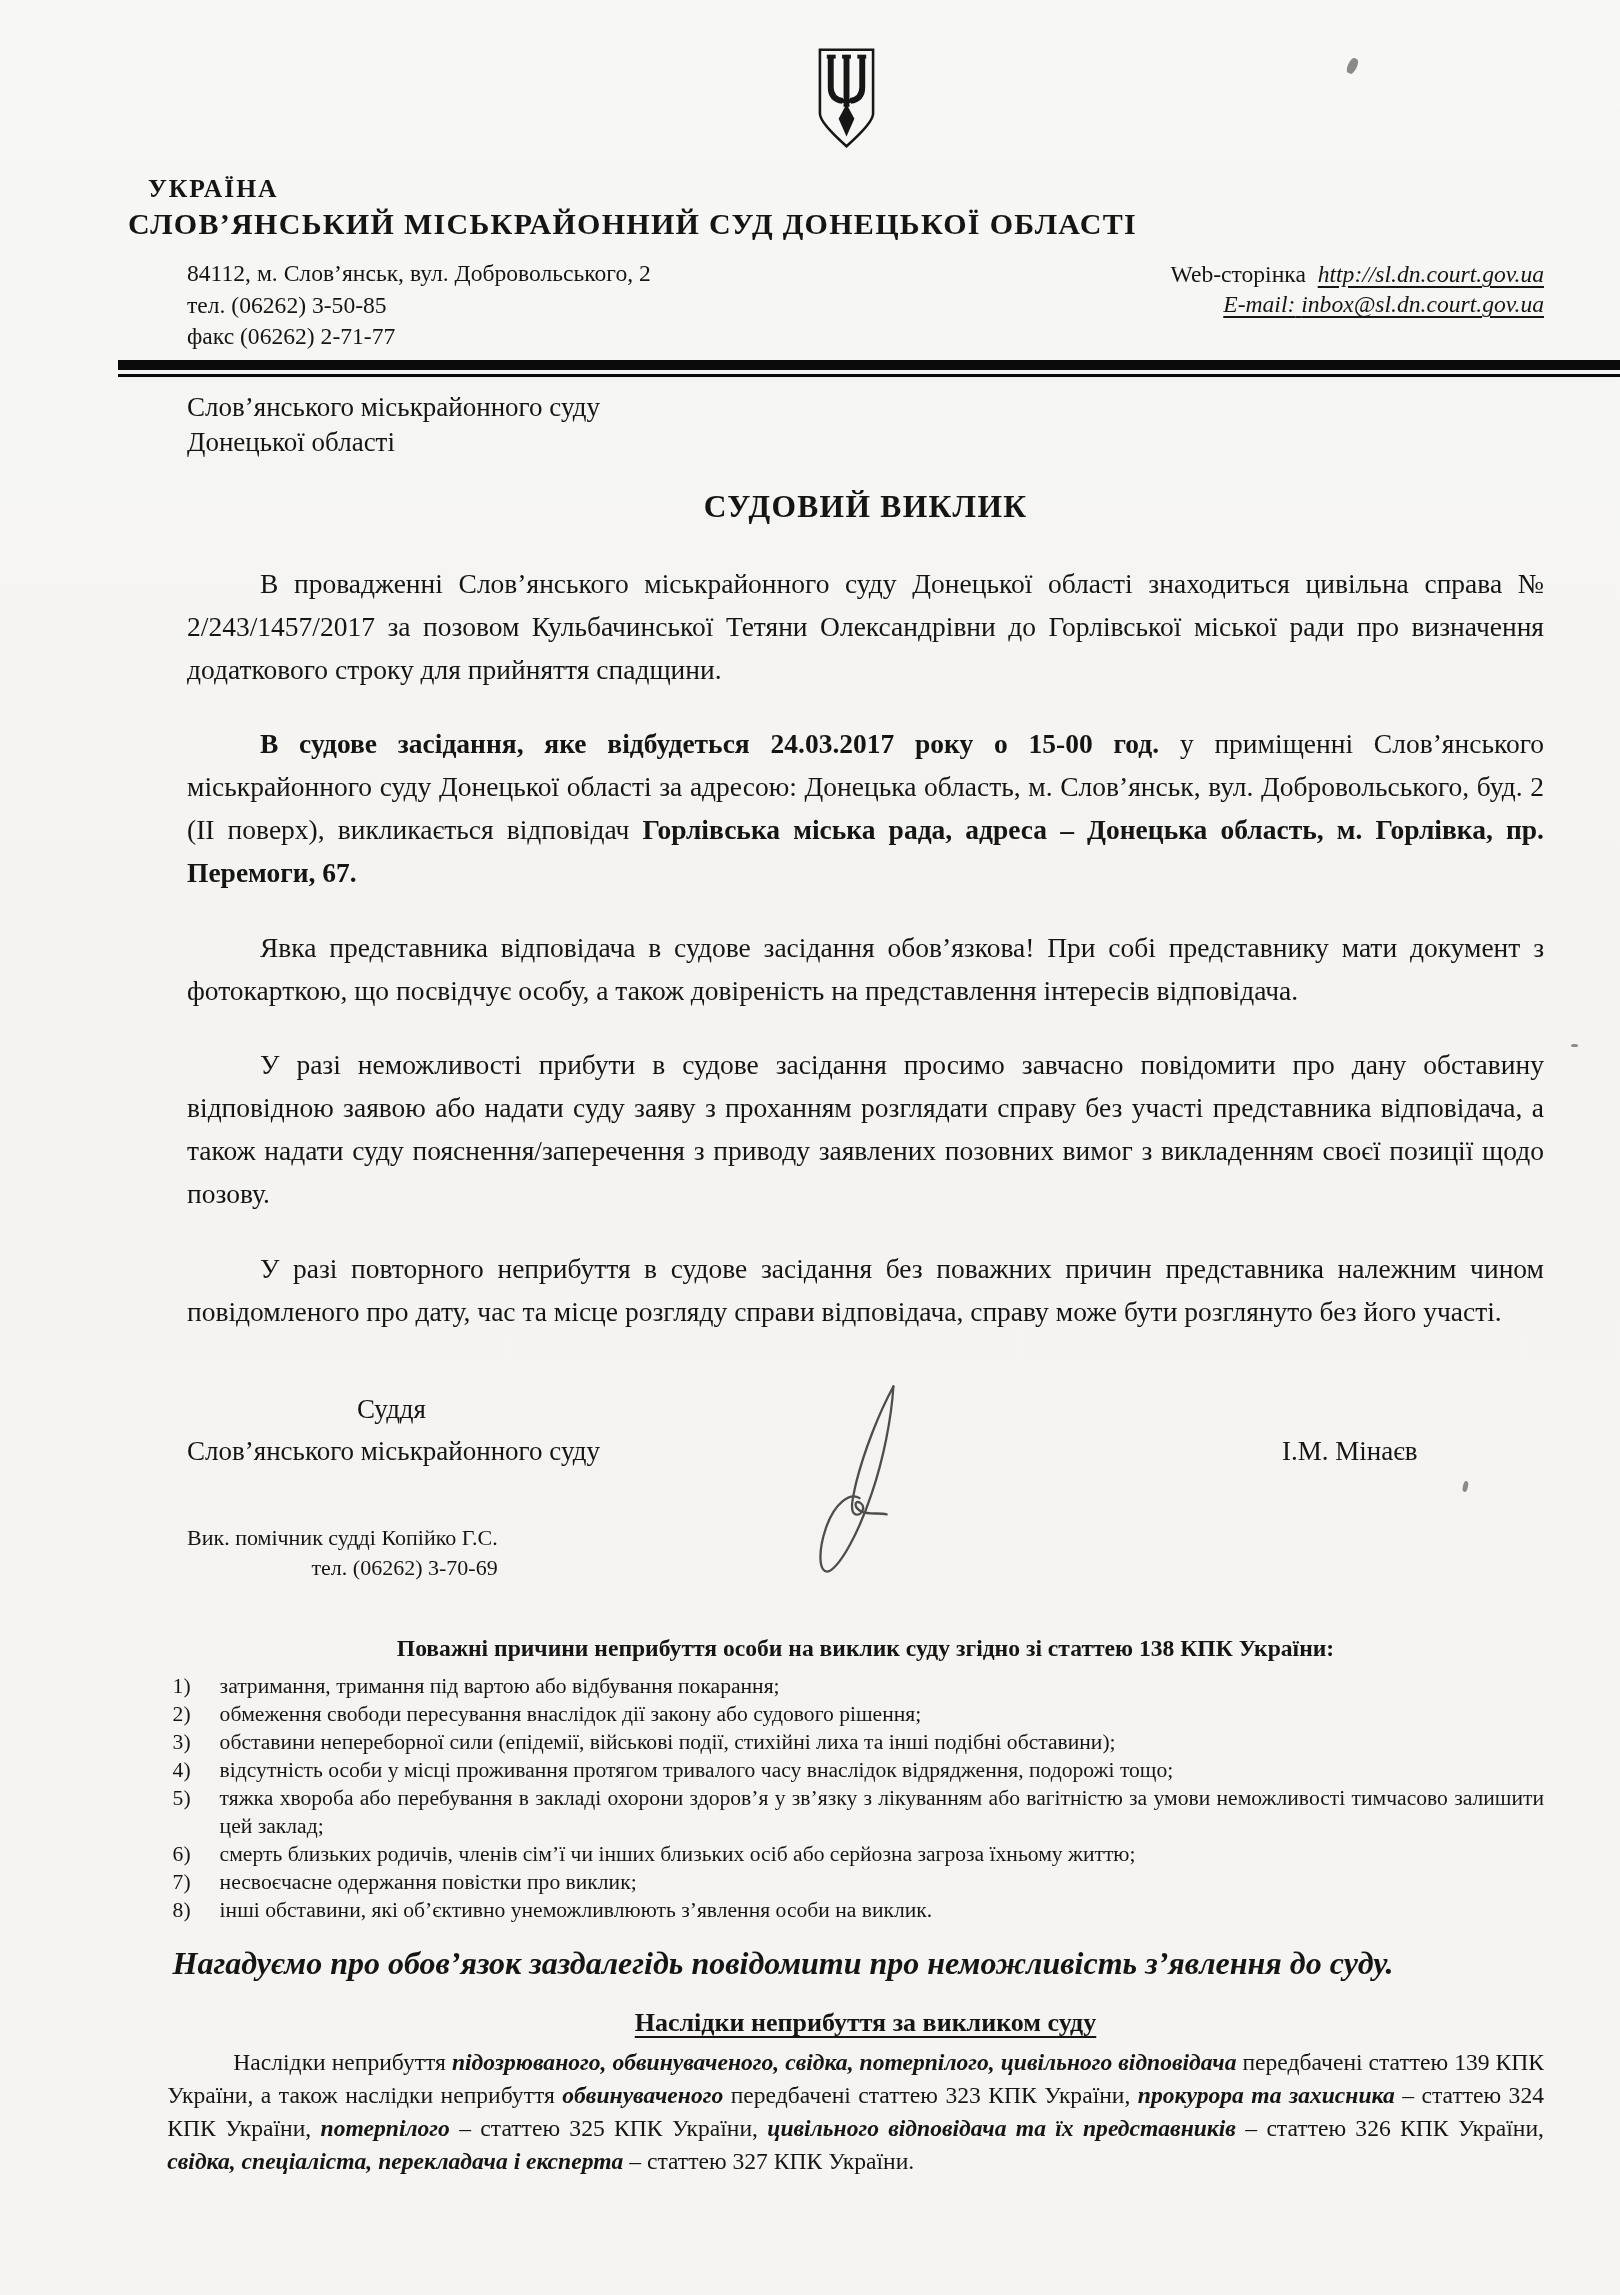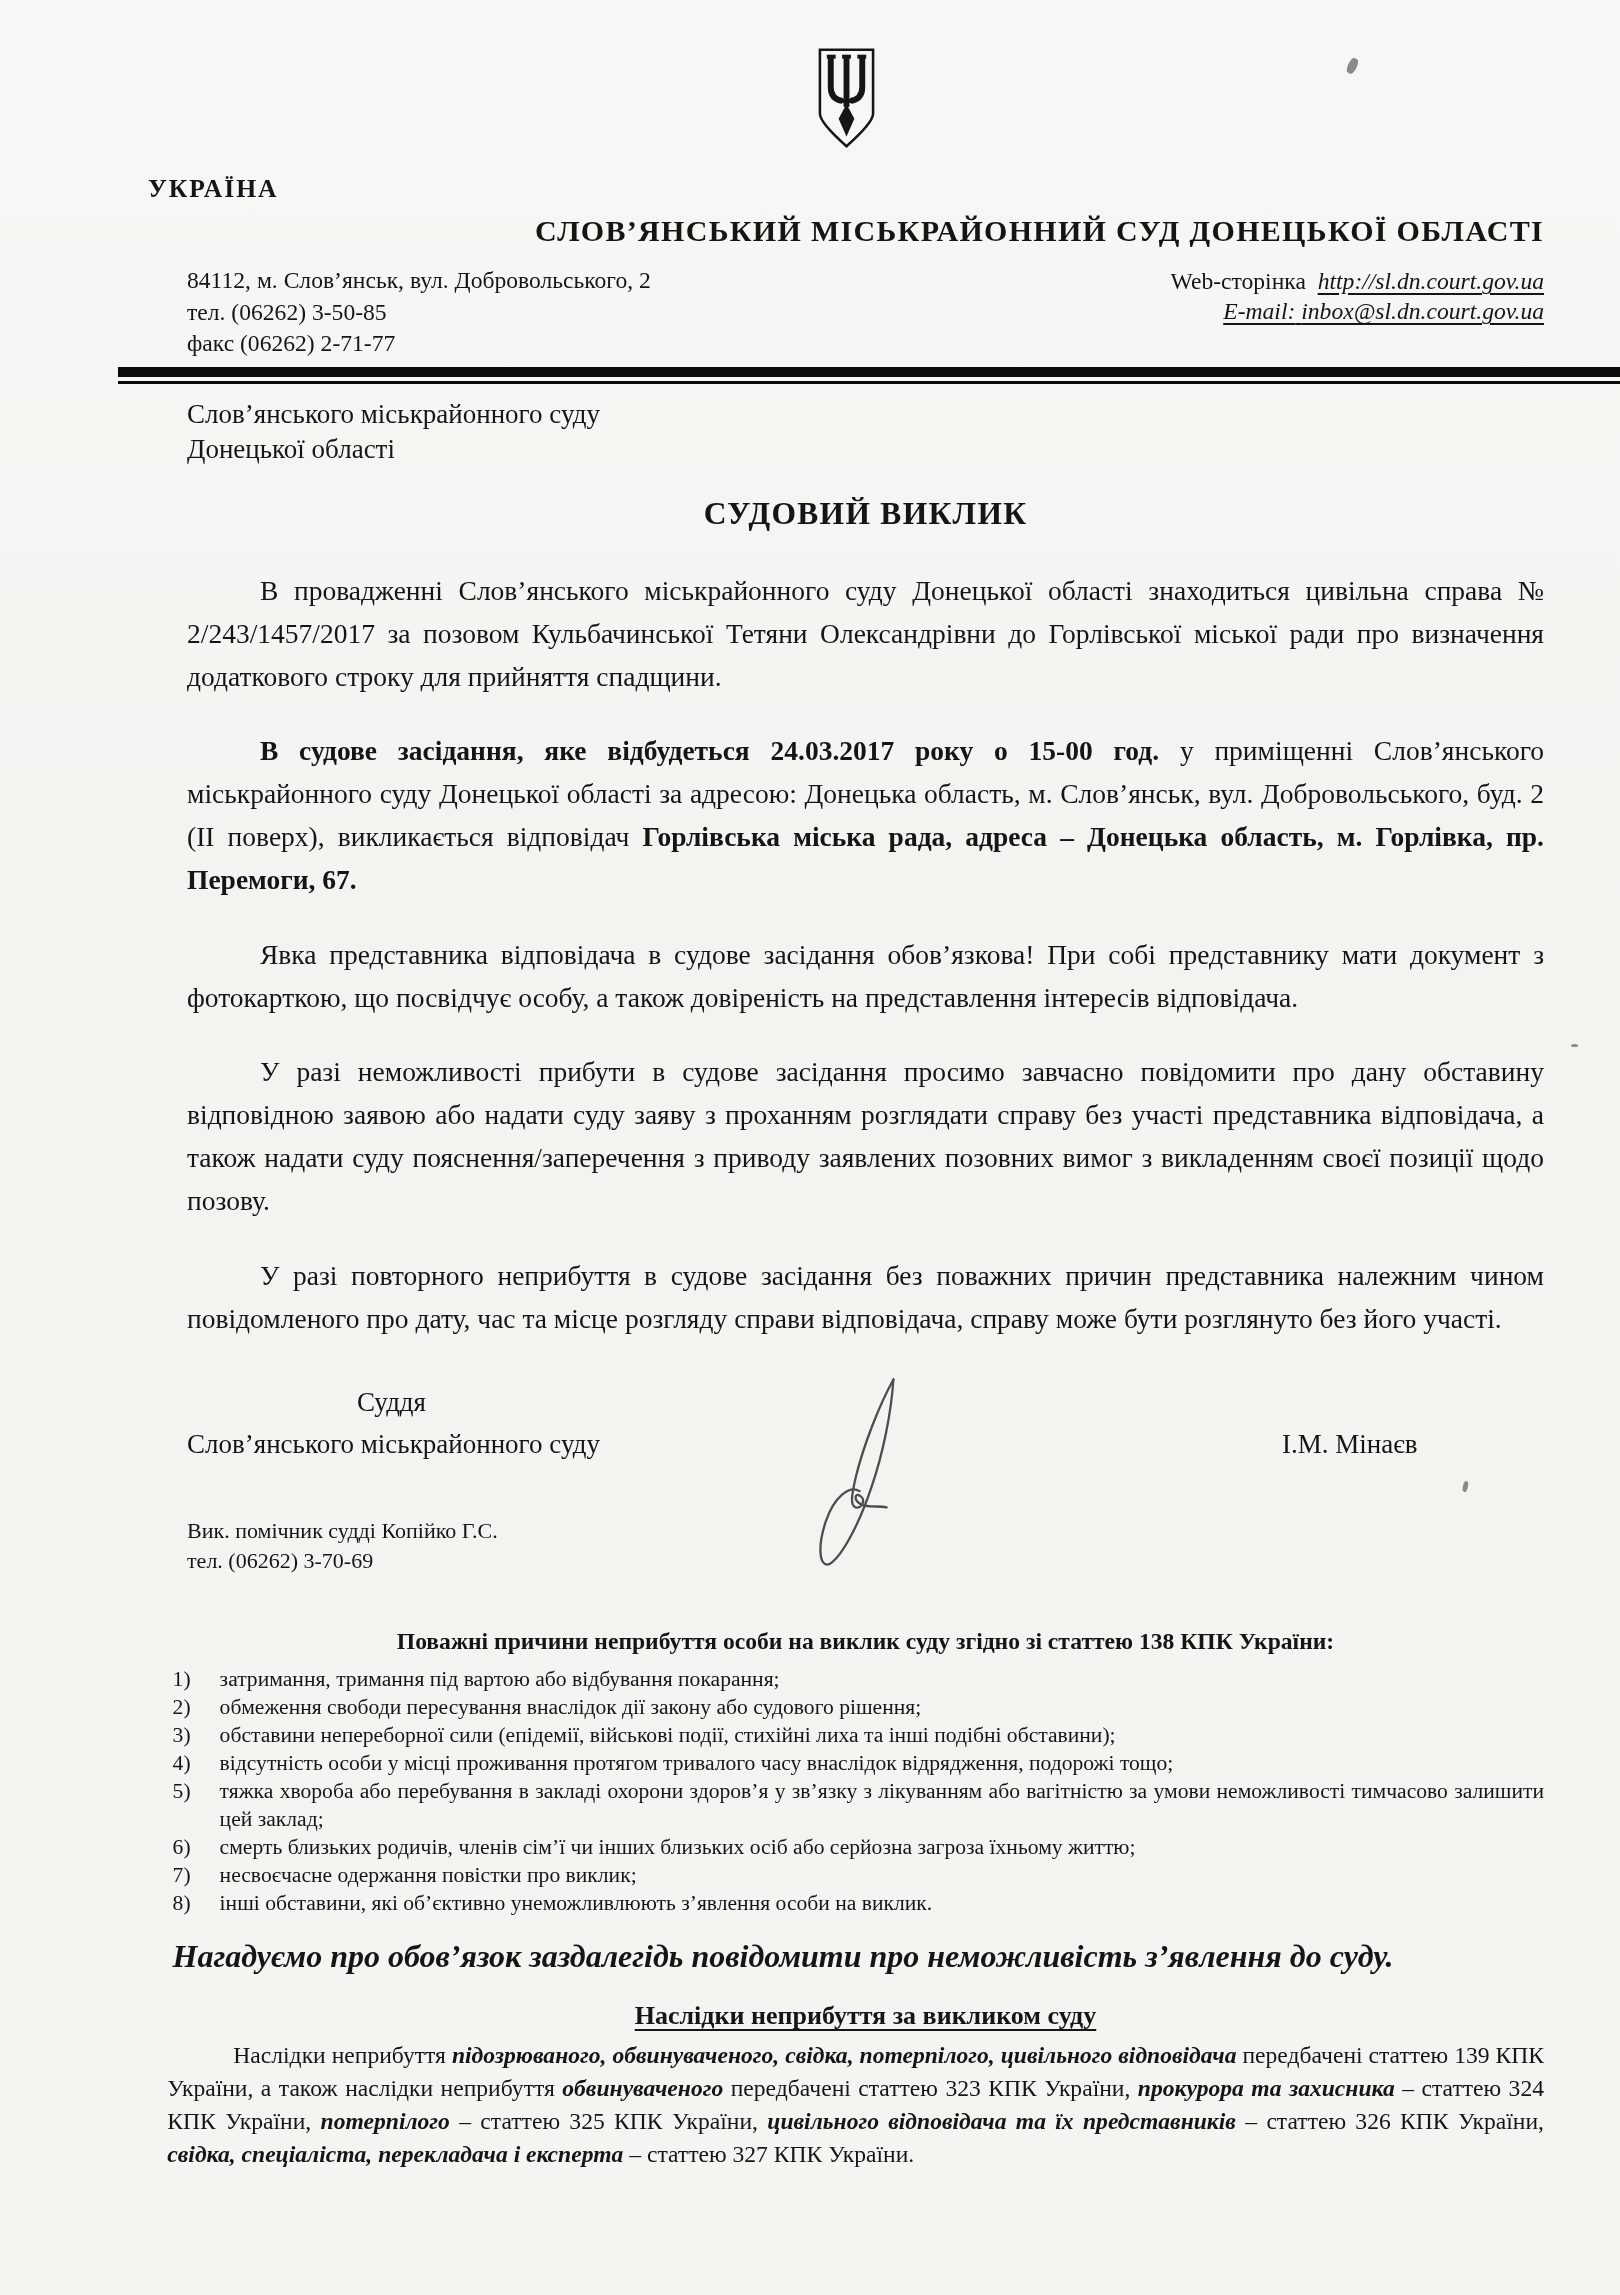--- a/index.html
+++ b/index.html
@@ -12,37 +12,37 @@
     box-sizing:border-box;
     padding:46px 76px 0 187px;
     overflow:hidden;
   }
   .b{font-weight:bold;}
   .bi{font-weight:bold;font-style:italic;}
   .u{text-decoration:underline;text-decoration-thickness:2px;text-underline-offset:3.9px;font-style:italic;}
 
   .emblem-wrap{text-align:center;margin-left:-39px;}
   .country{font-size:25.6px;font-weight:bold;letter-spacing:2px;margin-top:22px;margin-left:-39px;}
-  .court-name{font-size:30px;font-weight:bold;letter-spacing:1.3px;margin-top:10px;margin-left:-59px;white-space:nowrap;text-align:right;}
+  .court-name{font-size:30px;font-weight:bold;letter-spacing:1.3px;margin-top:3px;margin-left:-59px;white-space:nowrap;text-align:left;}
 
   .contacts{display:flex;justify-content:space-between;margin-top:17px;}
   .addr{font-size:23.6px;line-height:31.5px;}
   .webmail{font-size:23.6px;line-height:30px;text-align:right;padding-top:1.3px;}
 
   .rule-thick{height:9.8px;background:#0a0a0a;margin-top:7.9px;margin-left:-69px;margin-right:-76px;}
   .rule-thin{height:2.6px;background:#0a0a0a;margin-top:3.9px;margin-left:-69px;margin-right:-76px;}
 
   .recipient{font-size:27px;line-height:35px;margin-top:13px;}
 
   .doc-title{font-size:31.5px;font-weight:bold;letter-spacing:1.3px;margin-top:29px;text-align:center;}
 
   .para{font-size:27.5px;line-height:43px;text-align:justify;text-indent:73px;margin-top:31.5px;}
   .para.first{margin-top:37px;}
 
-  .sig-block{position:relative;margin-top:47px;height:190px;font-size:27px;}
+  .sig-block{position:relative;margin-top:61px;height:190px;font-size:27px;text-align:right;}
   .sig-judge1{position:absolute;left:170px;top:0;}
   .sig-judge2{position:absolute;left:0;top:42px;}
   .sig-name{position:absolute;left:1095px;top:42px;}
   .sig-svg{position:absolute;left:593px;top:-16.4px;}
   .sig-assist{position:absolute;left:0;top:129px;font-size:22px;line-height:30px;}
 
   .reasons-heading{font-size:23.6px;font-weight:bold;text-align:center;margin-top:51px;}
   .reasons{margin-top:10.5px;margin-left:-14.4px;font-size:21.6px;}
   .reason{display:flex;line-height:28px;}
   .reason .num{flex:none;width:47px;}

